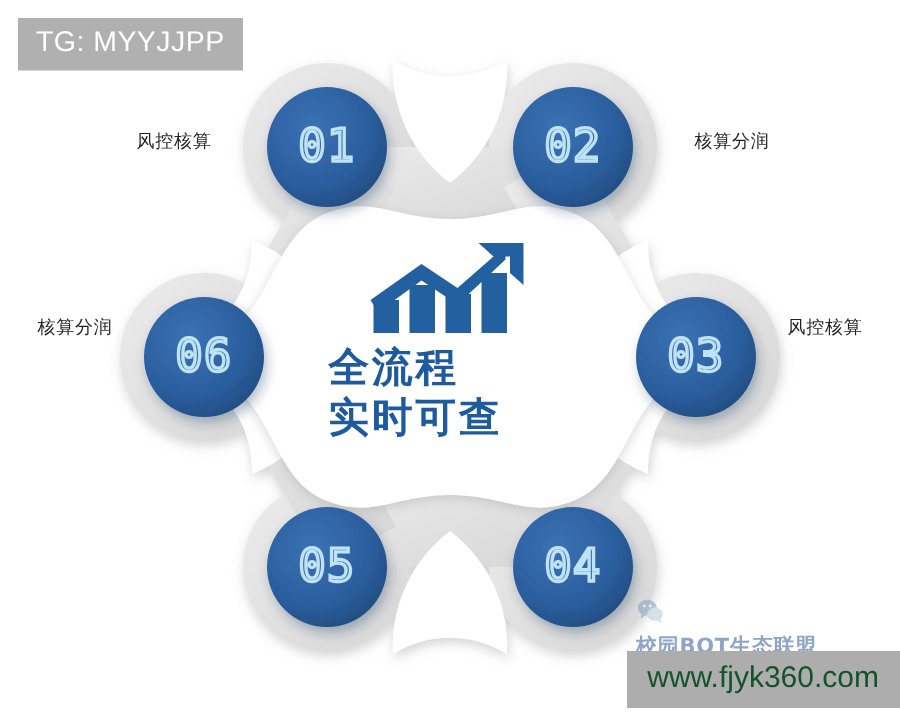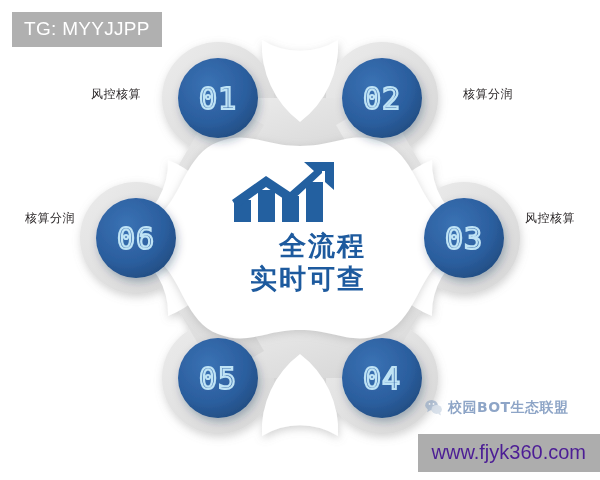--- a/index.html
+++ b/index.html
@@ -32,51 +32,52 @@
     color:#231f20;
     white-space:nowrap;
     font-family:"DejaVu Sans","Liberation Sans",sans-serif;
     letter-spacing:.5px;
   }
   .olabel.l{ text-align:right; }
   .olabel.r{ text-align:left; }
 
   
   .center-wrap{
-    position:absolute;left:204px;top:160px;width:162px;
-    text-align:right;pointer-events:none;
+    position:absolute;left:219px;top:160px;width:162px;
+    text-align:left;pointer-events:none;
   }
   .center-icon{display:block;margin:0 auto;}
   .center-text{
     color:#1d5a9e;
     font-weight:bold;
     font-size:27px;
     line-height:1.22;
     letter-spacing:2px;
     font-family:"DejaVu Sans","Liberation Sans",sans-serif;
     margin-top:6px;
   }
   .center-text span{display:block;}
 
   
   .watermark{
     position:absolute;left:424px;top:398px;
-    display:flex;align-items:flex-end;gap:5px;
+    display:flex;align-items:flex-start;gap:5px;
     opacity:.62;
+    flex-direction:column;
   }
   .watermark .wm-text{
     font-size:14px;color:#4a6fa5;
     font-family:"DejaVu Sans","Liberation Sans",sans-serif;
     letter-spacing:.5px;font-weight:bold;
   }
 
   
   .urlbar{
     position:absolute;right:0;bottom:8px;
-    background:#adadad;color:#4c1d95;
+    background:#adadad;color:#14532d;
     font-size:20px;line-height:1;
     padding:8px 14px 10px 14px;
     white-space:nowrap;
     font-family:"Liberation Sans",sans-serif;
   }
 </style>
 </head>
 <body>
 
 <div id="stage">

